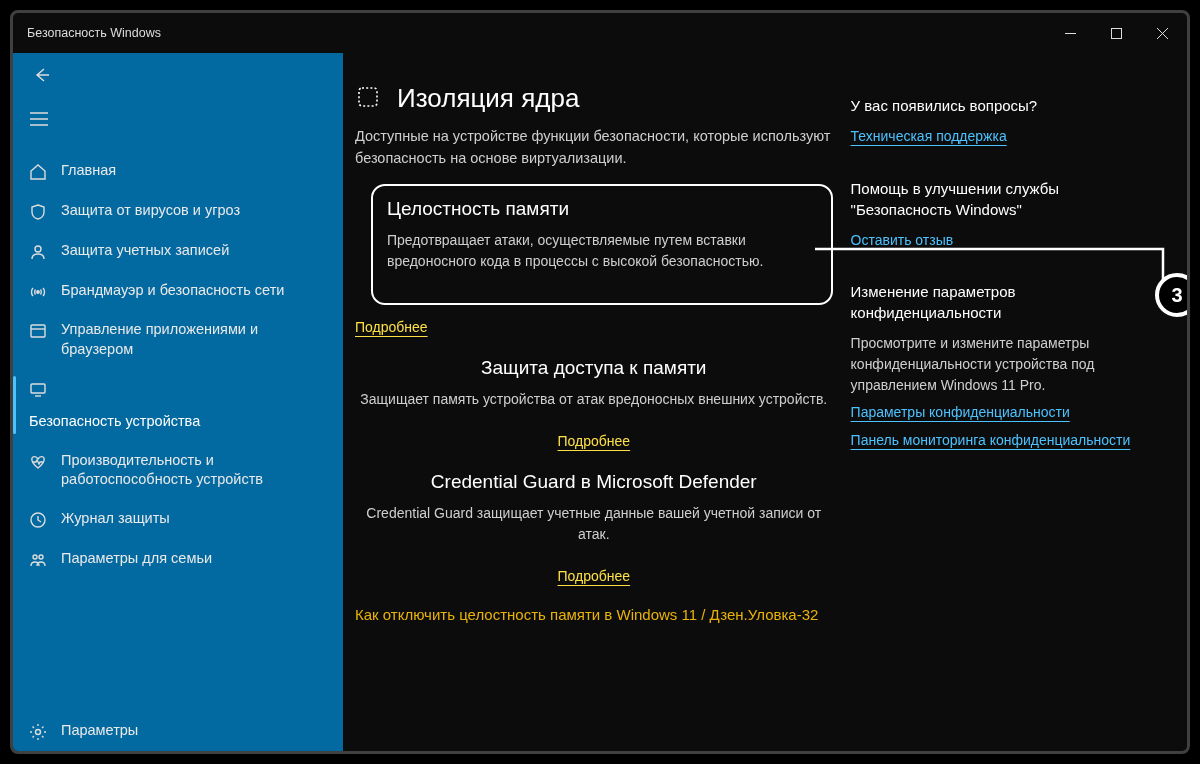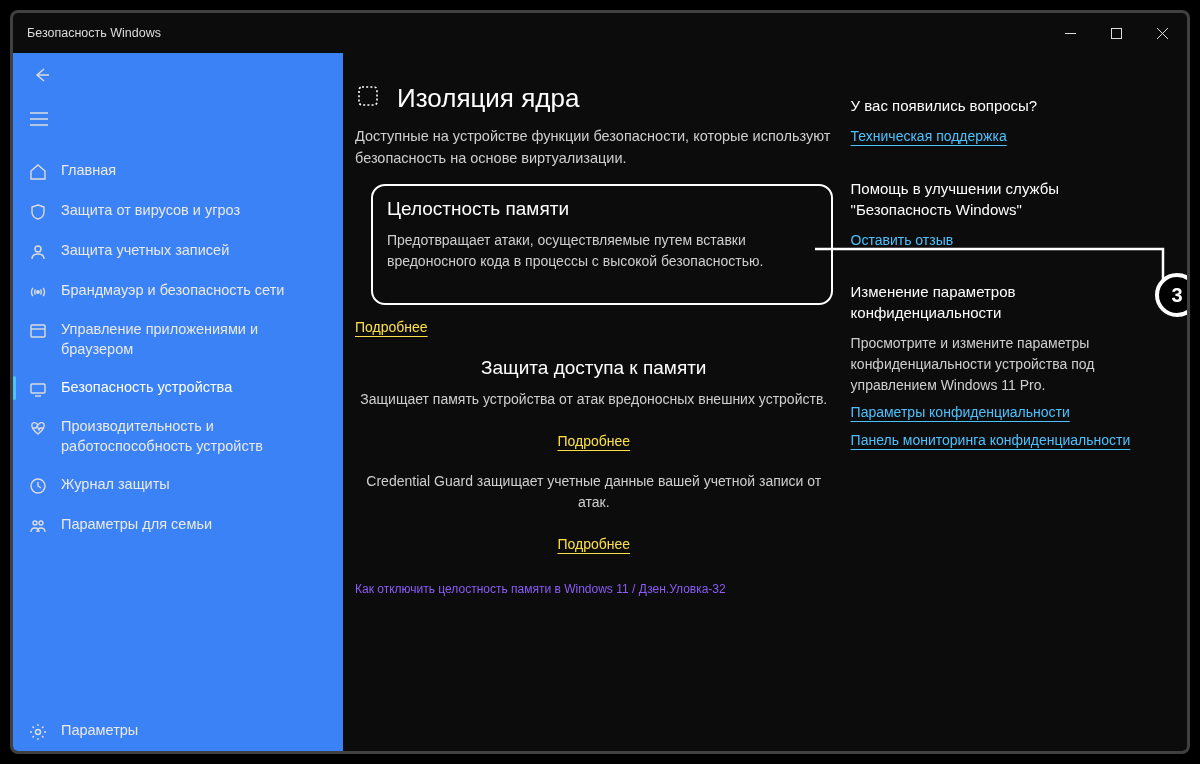--- a/index.html
+++ b/index.html
@@ -7,37 +7,37 @@
   .window {
     position: absolute; left: 10px; top: 10px; width: 1180px; height: 744px;
     background: #0c0c0c; border: 3px solid #404040; border-radius: 8px; overflow: hidden;
   }
   .titlebar { height: 40px; display: flex; align-items: center; justify-content: space-between; padding: 0 2px 0 14px; }
   .titlebar .title { font-size: 12.5px; color: #ddd; }
   .win-controls { display: flex; }
   .win-btn { width: 46px; height: 40px; display: flex; align-items: center; justify-content: center; color: #ddd; }
   .win-btn svg { width: 11px; height: 11px; stroke: #ddd; fill: none; stroke-width: 1; }
   .body { display: flex; height: calc(100% - 40px); }
-  .sidebar { width: 330px; background: #3b82f6; display: flex; flex-direction: column; }
+  .sidebar { width: 330px; background: #0369a1; display: flex; flex-direction: column; }
   .back-btn { width: 44px; height: 36px; margin: 4px 0 8px 6px; display: flex; align-items: center; justify-content: center; }
   .menu-btn { width: 40px; height: 36px; margin: 0 0 14px 6px; display: flex; align-items: center; justify-content: center; }
   .nav { flex: 1; }
   .nav-item {
     display: flex; align-items: flex-start; padding: 10px 14px 10px 16px; font-size: 14.5px; color: #eaeaea;
     gap: 14px; cursor: pointer; line-height: 1.35;
   }
   .nav-item .icon { width: 18px; min-width: 18px; height: 18px; display: flex; align-items: center; justify-content: center; margin-top: 2px; }
-  .nav-item.active { position: relative; }
+  .nav-item.active { position: relative; flex-direction: column; }
   .nav-item.active::before { content: ""; position: absolute; left: 0; top: 8px; bottom: 8px; width: 3px; background: #4cc2ff; border-radius: 2px; }
   .nav-item.active .label { color: #fff; font-weight: 500; }
   .nav-item.sub { padding-top: 9px; padding-bottom: 9px; }
   .sidebar-footer { margin-top: auto; }
   .content-wrap { flex: 1; display: flex; padding: 24px 28px 10px 12px; overflow: hidden; }
   .main { width: 498px; padding-right: 18px; }
-  .page-head { display: flex; align-items: flex-start; gap: 16px; margin: 6px 0 12px 0; }
+  .page-head { display: flex; align-items: flex-end; gap: 16px; margin: 6px 0 12px 0; }
   .page-title { font-size: 26px; font-weight: 400; }
   .page-desc { font-size: 14.5px; color: #cfcfcf; line-height: 1.5; margin-bottom: 14px; }
   .callout-card {
     border: 2px solid #fff; border-radius: 14px; padding: 12px 14px 12px 14px;
     position: relative;
     margin-left: 16px;
   }
   .section-title { font-size: 19px; font-weight: 400; color: #fff; margin-bottom: 10px; }
   .section-desc { font-size: 14px; color: #cfcfcf; line-height: 1.55; margin-bottom: 18px; }
   .toggle-row { display: flex; align-items: center; gap: 12px; }
@@ -57,21 +57,21 @@
     border: 4px solid #fff; background: #000; color: #fff; display: flex; align-items: center; justify-content: center;
     font-size: 20px; font-weight: 600;
   }
   .link { color: #fde047; font-size: 14px; text-decoration: underline; text-underline-offset: 4px; display: inline-block; margin: 4px 0 18px 0; cursor: pointer; }
   .section-block { margin-top: 4px; text-align: center; }
   .aside { width: 310px; margin-left: auto; padding-top: 18px; }
   .aside-group { margin-bottom: 30px; }
   .aside-title { font-size: 15px; color: #fff; margin-bottom: 10px; line-height: 1.4; }
   .aside-desc { font-size: 14px; color: #cfcfcf; line-height: 1.5; margin-bottom: 6px; }
   .aside-link { color: #4cc2ff; font-size: 14px; text-decoration: underline; text-underline-offset: 4px; display: block; margin-bottom: 6px; cursor: pointer; line-height: 1.55; }
-  .footer-note { font-size: 12px; color: #8b5cf6; margin-top: 12px; }
+  .footer-note { font-size: 15px; color: #eab308; margin-top: 4px; }
   .main-inner { position: relative; }
   svg.nav-ico { stroke: #ddd; fill: none; stroke-width: 1.4; }
 </style>
 </head>
 <body>
 
 <div class="window">
   <div class="titlebar">
     <div class="title">Безопасность Windows</div>
     <div class="win-controls">
@@ -227,20 +227,21 @@
 
           <a class="link" style="margin-top:14px">Подробнее</a>
 
           <div class="section-block">
             <div class="section-title">Защита доступа к памяти</div>
             <div class="section-desc">Защищает память устройства от атак вредоносных внешних устройств.</div>
             <a class="link">Подробнее</a>
           </div>
 
           <div class="section-block">
+            <div class="section-title">Credential Guard в Microsoft Defender</div>
             <div class="section-desc">Credential Guard защищает учетные данные вашей учетной записи от атак.</div>
             <a class="link">Подробнее</a>
           </div>
 
           <div class="footer-note">Как отключить целостность памяти в Windows 11 / Дзен.Уловка-32</div>
 
           <div class="callout-badge">
             <span>3</span>
           </div>
         </div>

